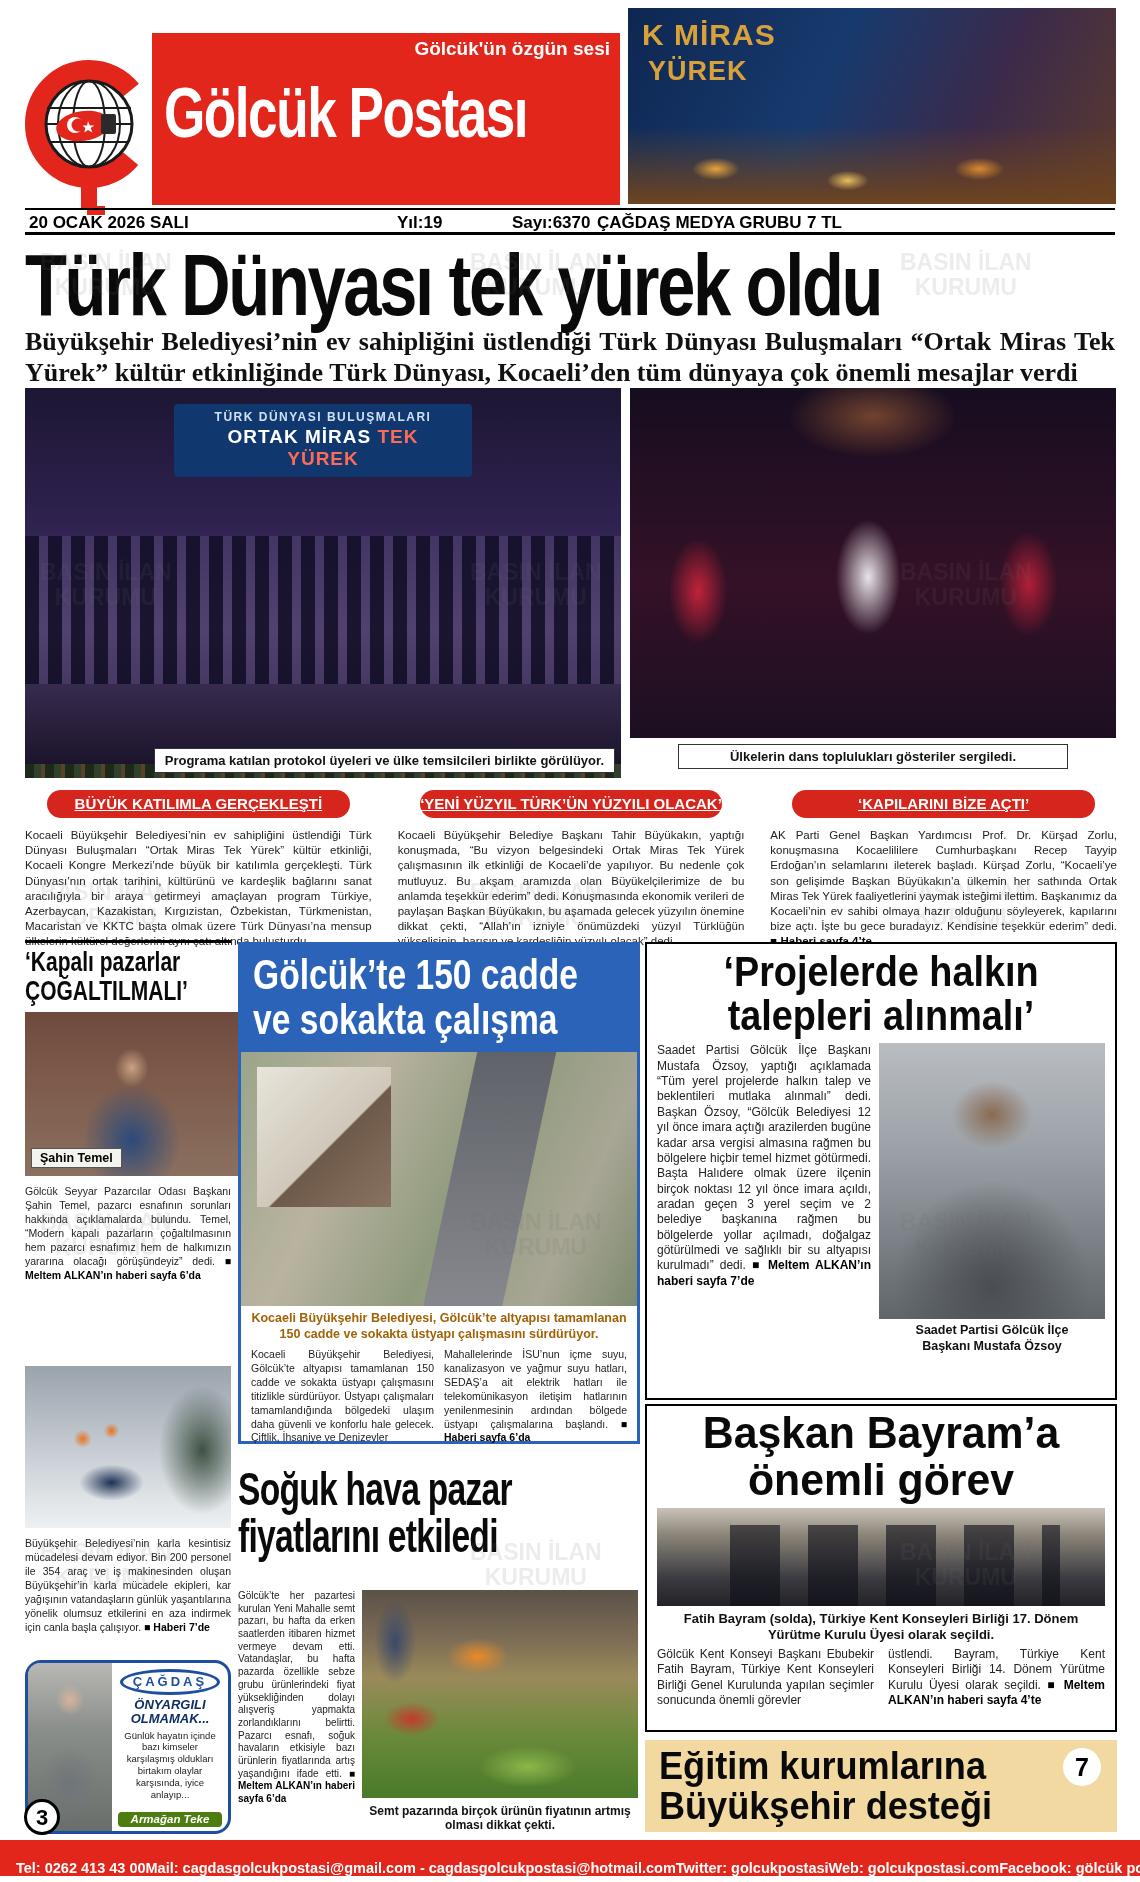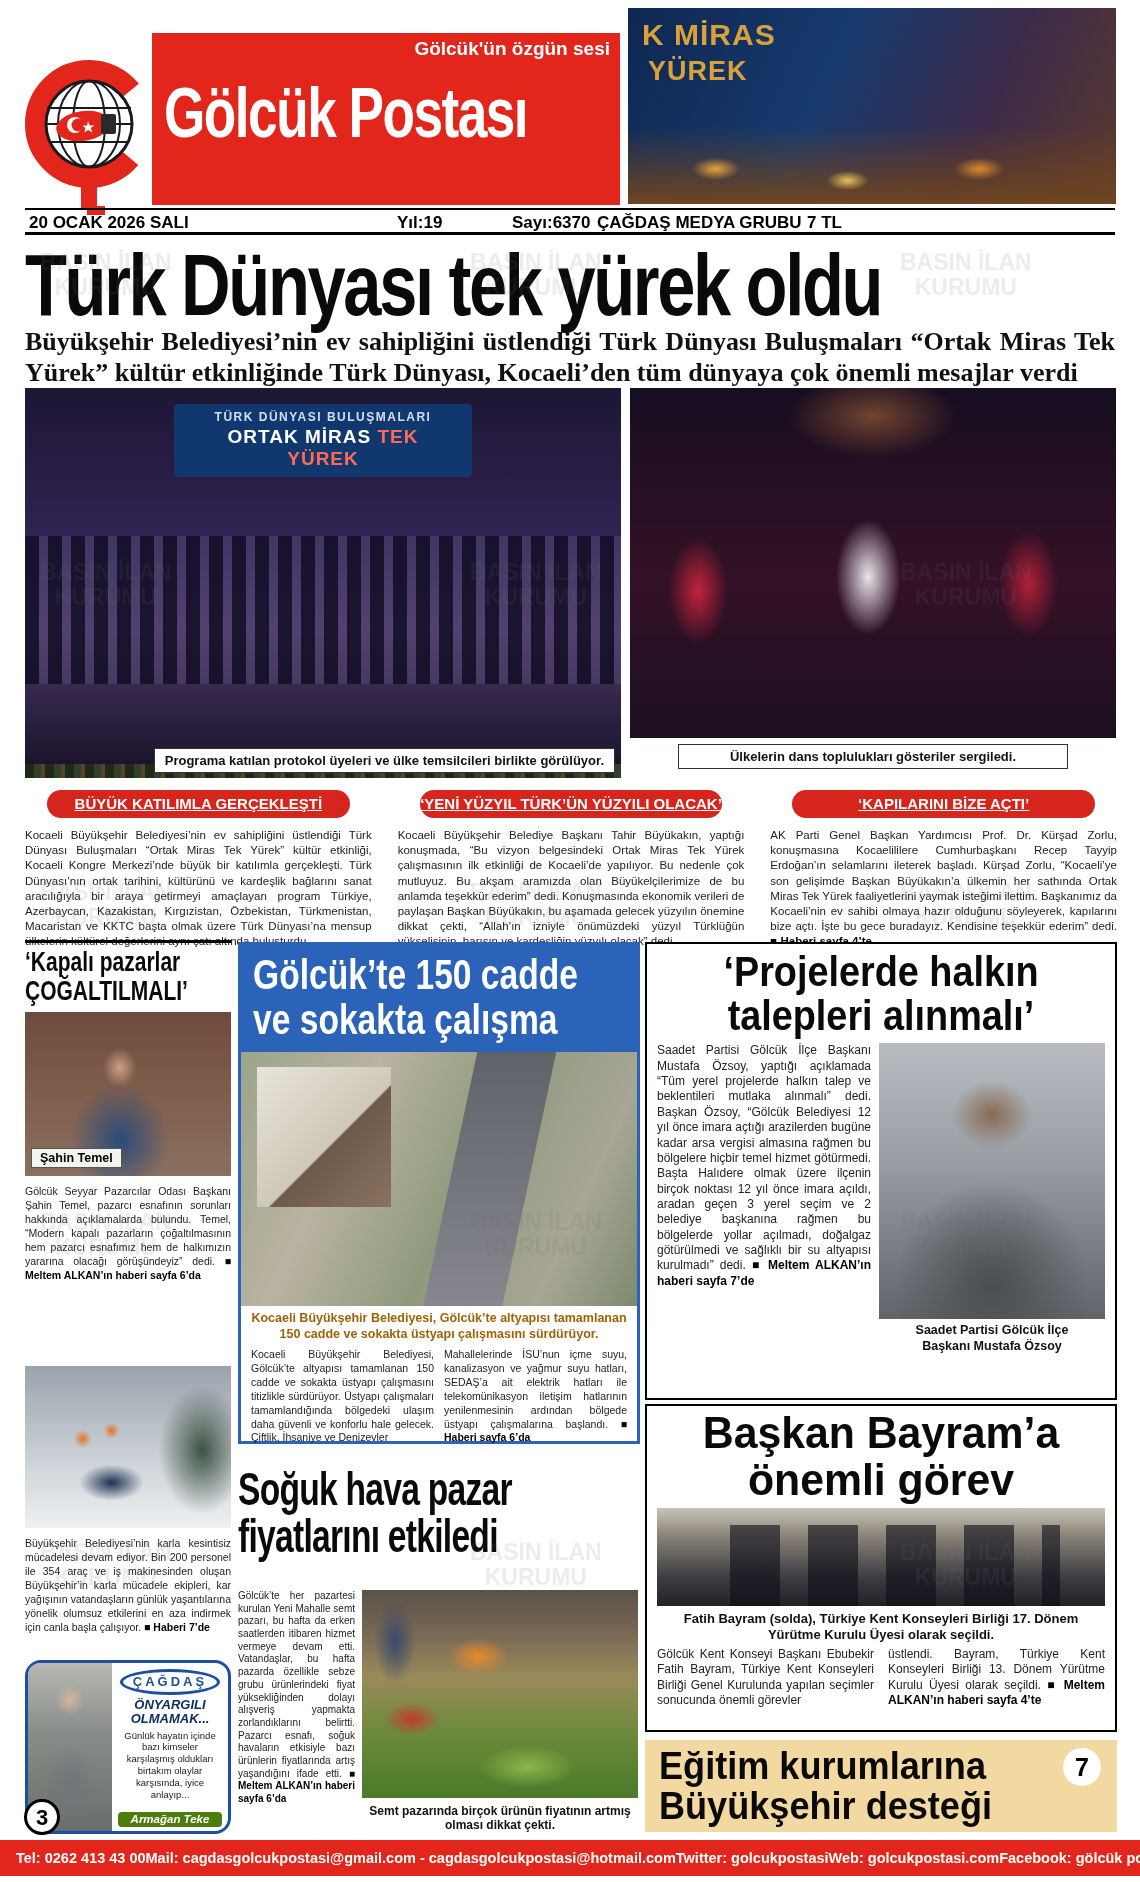--- a/index.html
+++ b/index.html
@@ -59,21 +59,21 @@
   .lead-cols { position:absolute; left:25px; top:790px; width:1092px; display:grid; grid-template-columns:1fr 1fr 1fr; column-gap:26px; }
   .pill { background:#d6251d; color:#fff; font-weight:bold; font-size:15px; text-align:center; border-radius:14px; padding:5px 0 6px; margin:0 22px 10px;text-decoration:underline; }
   .lead-body { font-size:11.5px; line-height:1.32; color:#222; text-align:justify; }
   .lead-body b, .more { color:#000; }
 
   
   .colA { position:absolute; left:25px; width:206px; }
   .a-title { top:940px; border-top:3px solid #000; padding-top:5px; }
   .blk-title { position:absolute; color:#0a0a0a; font-weight:bold; }
   .blk-title .ln { display:block; white-space:nowrap; transform:scaleX(.75); transform-origin:0 0; font-size:28px; line-height:1.02; }
-  .a-photo { position:absolute; left:25px; top:1012px; width:206px; height:164px;
+  .a-photo { position:absolute; left:25px; top:1012px; width:232px; height:164px;
     background:linear-gradient(180deg,#6e4a3e 0%,#7d5a4a 40%,#8a7060 100%); }
   .a-photo::before { content:""; position:absolute; inset:0;
     background:radial-gradient(70px 80px at 46% 78%, #2b4a7a 0%, rgba(43,74,122,0) 70%),
                radial-gradient(26px 30px at 46% 34%, #caa183 0%, rgba(202,161,131,0) 65%); }
   .a-label { position:absolute; left:6px; bottom:8px; background:#f4f4ee; border:1px solid #555; padding:2px 8px; font-weight:bold; font-size:12.5px; }
   .a-body { position:absolute; left:25px; top:1184px; width:206px; font-size:10.5px; line-height:1.34; text-align:justify; color:#222; }
   .a-title2 { top:1368px;margin-top:32px; }
   .a-photo2 { position:absolute; left:25px; top:1366px; width:206px; height:162px;
     background:linear-gradient(180deg,#9aa2ac 0%,#cdd3d8 60%,#eef1f3 100%); }
   .a-photo2::before { content:""; position:absolute; inset:0;
@@ -142,21 +142,21 @@
     background:repeating-linear-gradient(90deg, rgba(0,0,0,0) 0 28px, rgba(12,12,22,.6) 28px 78px); }
   .c2-cap { font-weight:bold; font-size:13px; line-height:1.25; text-align:center; margin-top:5px; color:#111; }
   .c2-body { display:flex; gap:14px; margin-top:4px; }
   .c2-body > div { flex:1; font-size:12px; line-height:1.28; text-align:justify; color:#222; }
 
   .e-box { position:absolute; left:645px; top:1740px; width:472px; height:92px; background:#f2d9a2; padding:6px 14px; }
   .e-box .ln { display:block; font-weight:bold; color:#0a0a0a; font-size:38px; line-height:1.06; white-space:nowrap; transform:scaleX(.95); transform-origin:0 0; }
   .e-badge { position:absolute; right:16px; top:8px; width:38px; height:38px; background:#fff; border-radius:50%; font-size:25px; font-weight:bold; text-align:center; line-height:38px; color:#000; }
 
   
-  .footer { position:absolute; left:0; top:1840px; width:1140px; height:36px; background:#e2261c; color:#fff; display:flex; align-items:center; justify-content:space-between; padding:0 16px; font-weight:bold; font-size:14.5px; white-space:nowrap; }
+  .footer { position:absolute; left:0; top:1840px; width:1140px; height:36px; background:#e2261c; color:#fff; display:flex; align-items:flex-end; justify-content:space-between; padding:0 16px; font-weight:bold; font-size:14.5px; white-space:nowrap; }
 </style>
 </head>
 <body>
 
 <div class="page">
 
   <div class="logo">
     <svg width="128" height="168" viewBox="0 0 128 168">
       <circle cx="64" cy="76" r="52" fill="none" stroke="#e2261c" stroke-width="24" stroke-dasharray="255 72" stroke-dashoffset="-36"></circle>
       <rect x="56" y="138" width="16" height="22" fill="#e2261c"></rect>
@@ -318,21 +318,21 @@
   <div class="c-box2">
     <div class="c2-title">
       <span class="ln">Başkan Bayram’a</span>
       <span class="ln">önemli görev</span>
     </div>
     <div class="c2-photo"></div>
     <div class="c2-cap">Fatih Bayram (solda), Türkiye Kent Konseyleri Birliği 17. Dönem Yürütme Kurulu Üyesi olarak seçildi.</div>
     <div class="c2-body">
       <div>Gölcük Kent Konseyi Başkanı Ebubekir Fatih Bayram, Türkiye Kent Konseyleri Birliği Genel Kurulunda yapılan seçimler sonucunda önemli görevler</div>
       <div>
-        <span>üstlendi. Bayram, Türkiye Kent Konseyleri Birliği 13. Dönem Yürütme Kurulu Üyesi olarak seçildi.</span>
+        <span>üstlendi. Bayram, Türkiye Kent Konseyleri Birliği 14. Dönem Yürütme Kurulu Üyesi olarak seçildi.</span>
         <b class="more">■ Meltem ALKAN’ın haberi sayfa 4’te</b>
       </div>
     </div>
   </div>
 
   <div class="e-box">
     <span class="ln">Eğitim kurumlarına</span>
     <span class="ln">Büyükşehir desteği</span>
     <div class="e-badge">7</div>
   </div>

